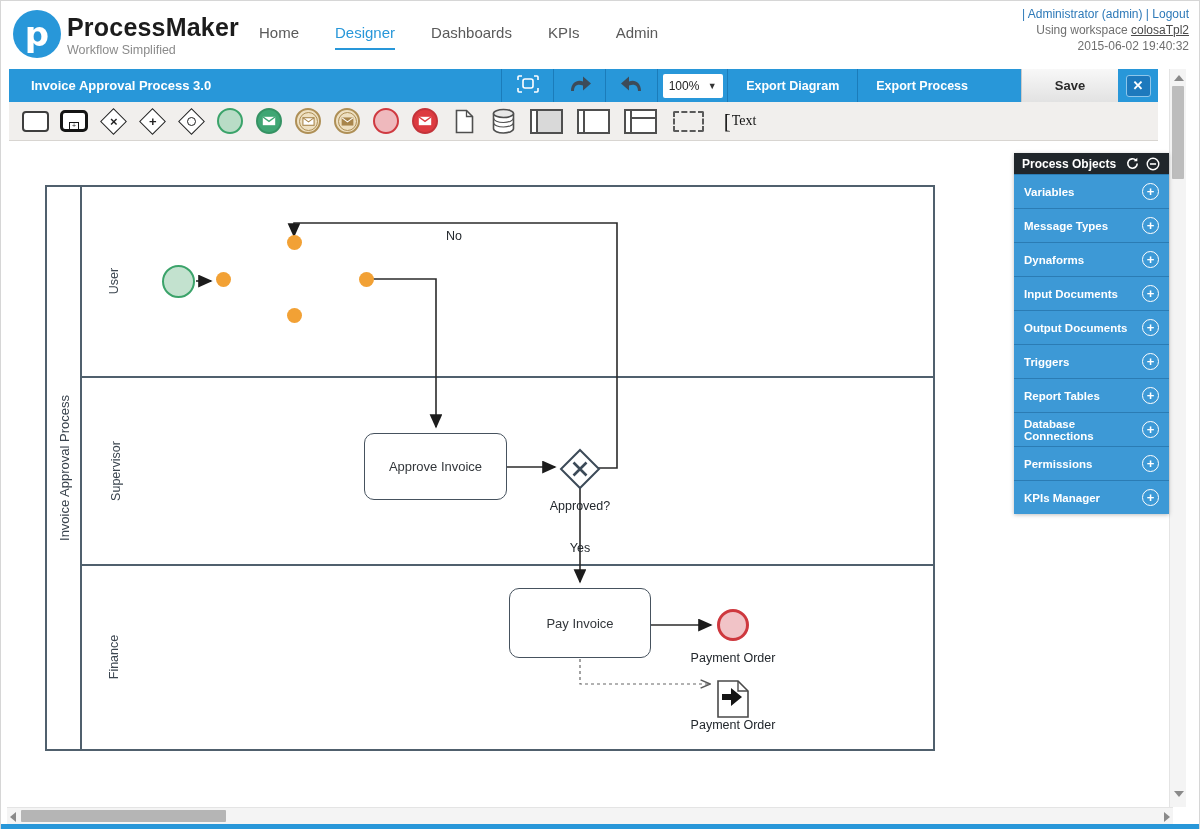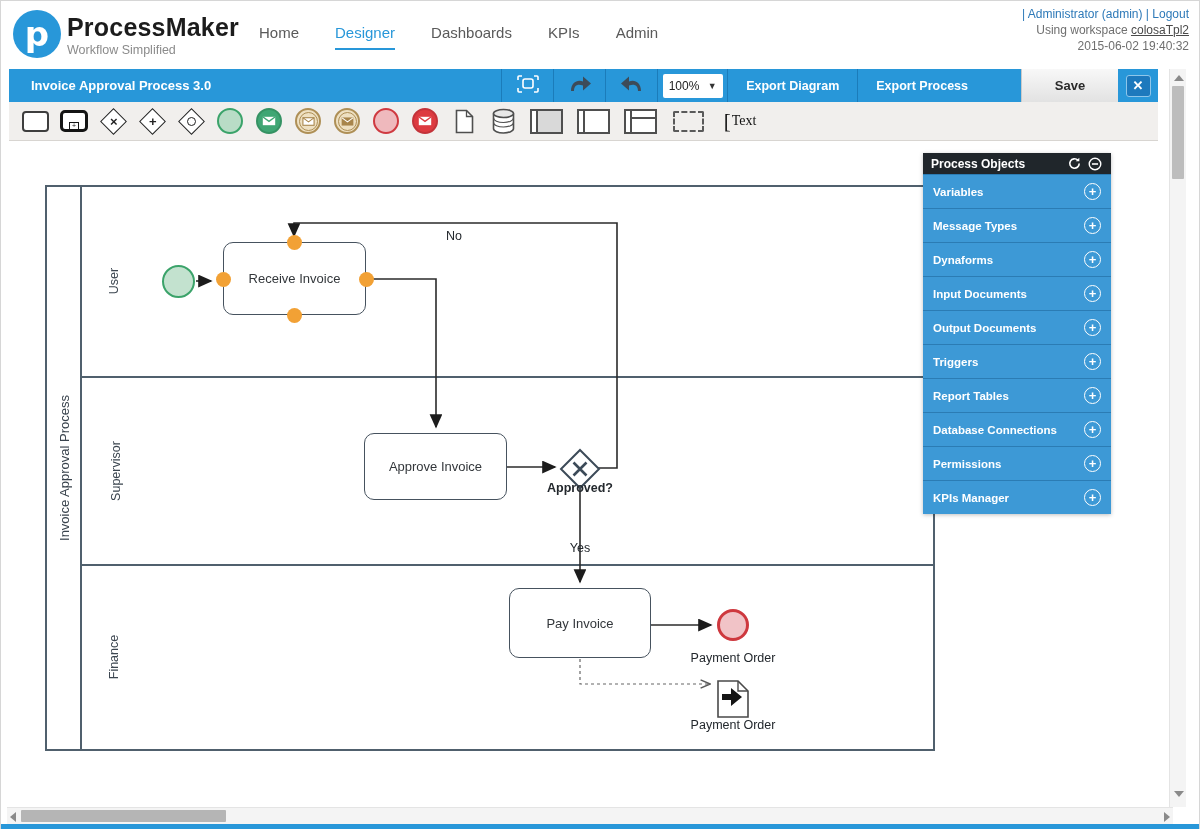--- a/index.html
+++ b/index.html
@@ -81,21 +81,21 @@
                display:flex; align-items:center; justify-content:center; font-size:13px; color:#33373b; z-index:2; cursor:pointer; }
   .dot { position:absolute; width:15px; height:15px; border-radius:50%; background:var(--orange,#f2a135);
          z-index:3; cursor:pointer; }
   .ev-node { position:absolute; border-radius:50%; z-index:2; cursor:pointer; }
   .start-node { width:33px; height:33px; border:2.5px solid var(--green,#3ba36a); background:#c3e2cf; }
   .end-node { width:32px; height:32px; border:3px solid var(--red,#ce383e); background:#f1c3c7; }
   .flow-label { position:absolute; font-size:12.5px; color:#23282d; z-index:2; text-align:center; }
   .gw-node, .doc-node { position:absolute; z-index:2; cursor:pointer; }
 
   
-  .po-panel { position:absolute; left:922px; top:152px; width:188px; z-index:10;
+  .po-panel { position:absolute; left:1013px; top:152px; width:155px; z-index:10;
               box-shadow:0 1px 4px rgba(0,0,0,.25); }
   .po-header { height:21px; background:var(--panel-header,#20262b); color:#fff; font-size:12px; font-weight:bold;
                display:flex; align-items:center; padding:0 8px; }
   .po-header .title { flex:1; }
   .po-hicon { width:16px; height:16px; display:flex; align-items:center; justify-content:center; margin-left:5px; cursor:pointer; }
   .po-item { height:34px; background:var(--panel-blue,#3d99d6); border-top:1px solid #2b7cb4;
              display:flex; align-items:center; padding:0 10px; color:#fff; font-size:11.5px; font-weight:bold; cursor:pointer; }
   .po-item:first-of-type { border-top:none; }
   .po-item .label { flex:1; }
   .plus { width:17px; height:17px; border:1.8px solid #fff; border-radius:50%; color:#fff; font-size:13px; font-weight:bold;
@@ -334,35 +334,34 @@
       <path d="M571 518 V543 H700" stroke="#666" stroke-width="1.2" fill="none" stroke-dasharray="3,3" marker-end="url(#oarr)"></path>
     </svg>
 
     <div class="rot-label pool-label" style="left:55px; top:327px;">Invoice Approval Process</div>
     <div class="rot-label" style="left:105px; top:140px;">User</div>
     <div class="rot-label" style="left:107px; top:330px;">Supervisor</div>
     <div class="rot-label" style="left:105px; top:516px;">Finance</div>
 
     <div class="ev-node start-node" style="left:153px; top:124px;"></div>
 
-    <div class="bpmn-task" style="left:214px; top:101px; width:143px; height:73px;">Receive Invoice</div>
     <div class="dot" style="left:278px; top:94px;"></div>
     <div class="dot" style="left:207px; top:131px;"></div>
     <div class="dot" style="left:350px; top:131px;"></div>
     <div class="dot" style="left:278px; top:167px;"></div>
 
     <div class="flow-label" style="left:430px; top:88px; width:30px;">No</div>
 
     <div class="bpmn-task" style="left:355px; top:292px; width:143px; height:67px;">Approve Invoice</div>
 
     <svg class="gw-node" style="left:550px; top:307px;" width="42" height="42">
       <polygon points="21,2 40,21 21,40 2,21" fill="#fff" stroke="#3c4a58" stroke-width="2"></polygon>
       <path d="M14.5 14.5 L27.5 27.5 M27.5 14.5 L14.5 27.5" stroke="#3c4a58" stroke-width="2.6"></path>
     </svg>
-    <div class="flow-label" style="left:521px; top:340px; width:100px;font-weight:bold;">Approved?</div>
+    <div class="flow-label" style="left:521px; top:358px; width:100px;">Approved?</div>
     <div class="flow-label" style="left:546px; top:400px; width:50px;">Yes</div>
 
     <div class="bpmn-task" style="left:500px; top:447px; width:142px; height:70px;">Pay Invoice</div>
 
     <div class="ev-node end-node" style="left:708px; top:468px;"></div>
     <div class="flow-label" style="left:664px; top:510px; width:120px;">Payment Order</div>
 
     <svg class="doc-node" style="left:706px; top:538px;" width="37" height="40">
       <path d="M3 2 h20 l10 10 v26 h-30 z" fill="#fff" stroke="#4a4a4a" stroke-width="1.6"></path>
       <path d="M23 2 v10 h10" fill="none" stroke="#4a4a4a" stroke-width="1.4"></path>

